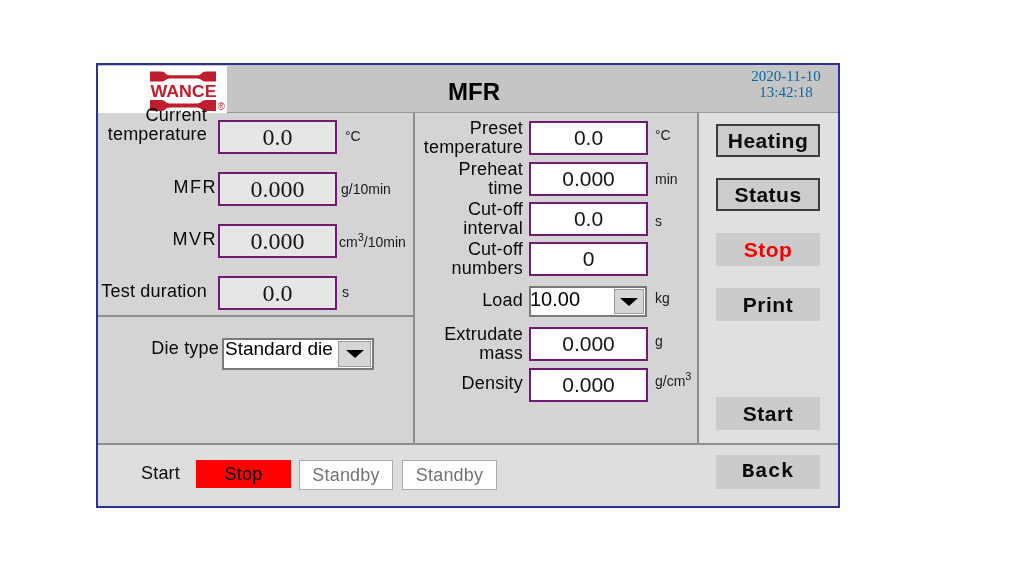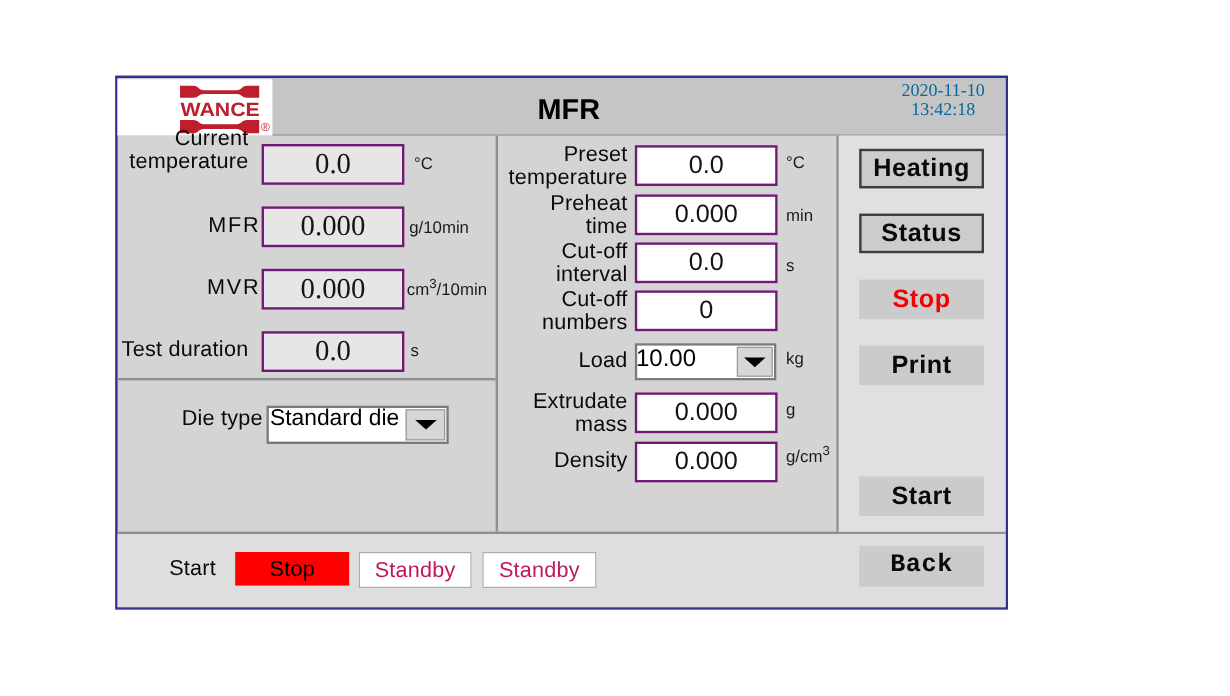--- a/index.html
+++ b/index.html
@@ -25,21 +25,21 @@
   .unit{font-size:14px;color:#1a1a1a;}
   sup{font-size:11px;}
   
   .drop{background:#ffffff;border:2px solid #7a7a7a;}
   .dbtn{position:absolute;top:1px;right:1px;bottom:1px;background:#d6d6d6;border:1px solid #9a9a9a;}
   .tri{position:absolute;left:50%;top:50%;margin-left:-9px;margin-top:-4px;width:0;height:0;border-left:9px solid transparent;border-right:9px solid transparent;border-top:8px solid #000;}
   
   .btn{left:618px;width:104px;height:33px;background:#cbcbcb;text-align:center;font-weight:bold;font-size:21px;letter-spacing:0.5px;color:#0a0a0a;line-height:33px;}
   .btn.bordered{border:2px solid #3d3d3d;background:#cccccc;width:100px;height:29px;line-height:29px;}
   
-  .sbox{height:28px;line-height:28px;text-align:center;font-size:18px;color:#be185d;letter-spacing:0.2px;}
+  .sbox{height:28px;line-height:28px;text-align:center;font-size:18px;color:#737373;letter-spacing:0.2px;}
 </style>
 </head>
 <body>
 <div id="panel">
   <div class="abs" id="header"></div>
   <div class="abs" id="logo">
     <svg width="81" height="47" viewBox="0 0 81 47" xmlns="http://www.w3.org/2000/svg">
       <g fill="#be1e2d">
         <path d="M4,5.5 L15,5.5 C20,5.5 19,9.3 24,9.3 L51,9.3 C56,9.3 55,5.5 60,5.5 L70,5.5 L70,15.5 L60,15.5 C55,15.5 56,12.4 51,12.4 L24,12.4 C19,12.4 20,15.5 15,15.5 L4,15.5 Z"></path>
         <path d="M4,34 L15,34 C20,34 19,37.5 24,37.5 L51,37.5 C56,37.5 55,34 60,34 L70,34 L70,45 L60,45 C55,45 56,41.5 51,41.5 L24,41.5 C19,41.5 20,45 15,45 L4,45 Z"></path>

